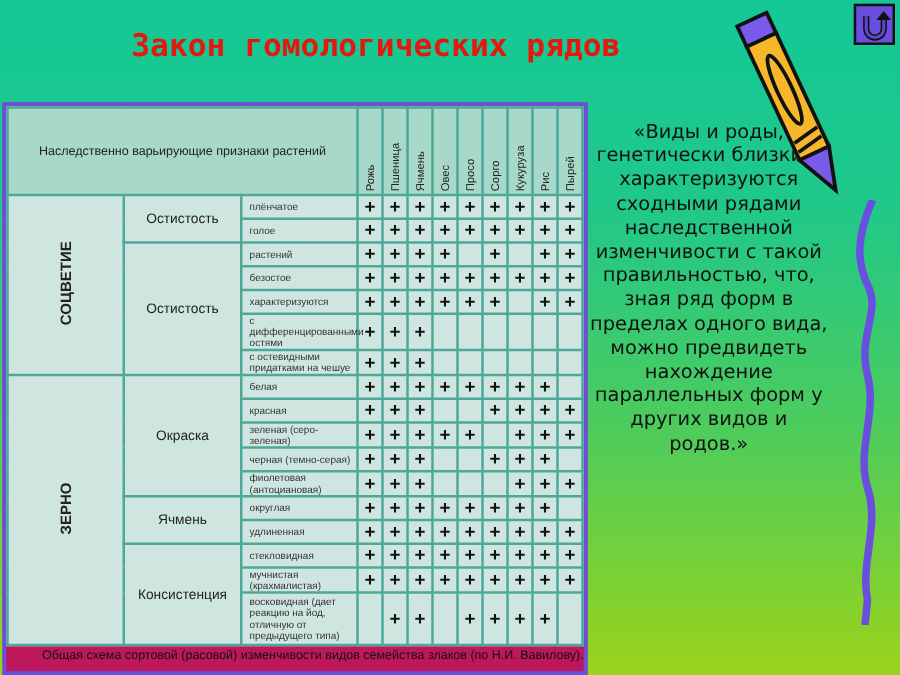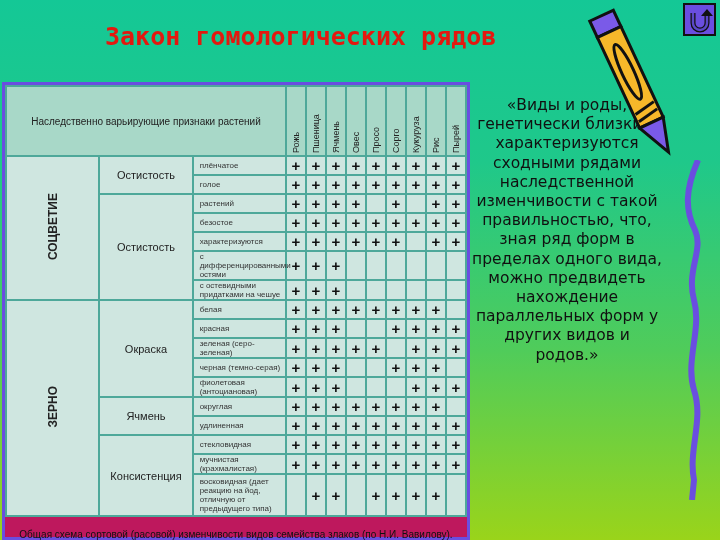--- a/index.html
+++ b/index.html
@@ -13,21 +13,21 @@
   td,th{border:2px solid #4ea89a;padding:0;font-size:8px;color:#333;}
   th{background:#a8d8c8;font-weight:normal;}
   .hdr-main{height:68px;font-size:10px;color:#222;}
   .vhead{writing-mode:vertical-rl;transform:rotate(180deg);font-size:9px;color:#222;height:64px;display:flex;align-items:center;justify-content:flex-start;margin:0 auto;}
   .group{text-align:center;font-size:11px;font-weight:normal;color:#222;}
   .section{writing-mode:vertical-rl;transform:rotate(180deg);font-size:12px;font-weight:bold;color:#222;}
   td.sec{width:16px;text-align:center;}
   td.feat{padding-left:6px;font-size:8px;height:17px;}
   td.feat.tall{height:40px;}
   td.cell{text-align:center;font-size:15px;font-weight:bold;color:#111;width:18px;}
-  .caption{font-family:"Liberation Sans",sans-serif;font-size:10px;text-align:center;color:#111;padding-top:12px;}
+  .caption{font-family:"Liberation Sans",sans-serif;font-size:10px;text-align:right;color:#111;padding-top:2px;}
   .quote{position:absolute;left:472px;top:96px;width:190px;text-align:center;font-size:15.5px;line-height:19.2px;color:#111;}
   .back{position:absolute;left:683px;top:3px;width:33px;height:33px;background:#6a4ee0;border:2px solid #111;box-sizing:border-box;display:flex;align-items:center;justify-content:center;}
   .pencil{position:absolute;left:585px;top:0;}
   .squiggle{position:absolute;left:680px;top:160px;}
 </style>
 </head>
 <body>
 
 <div class="title">Закон гомологических рядов</div>
 

